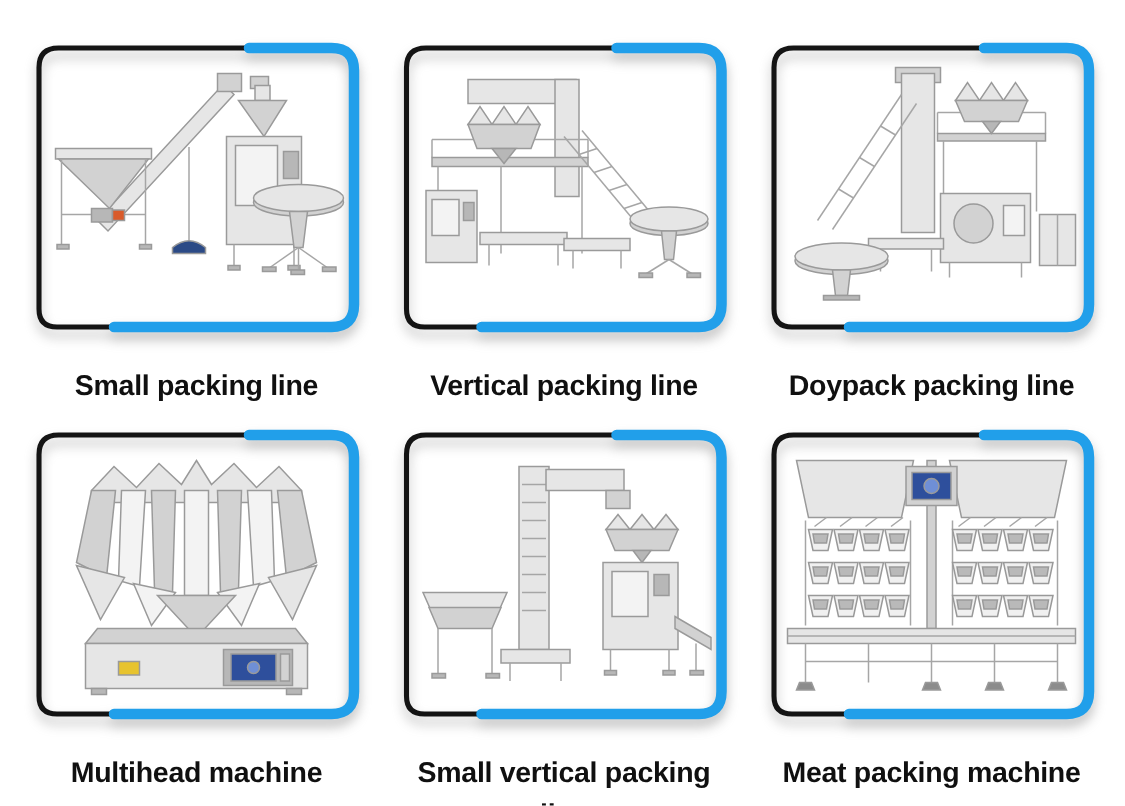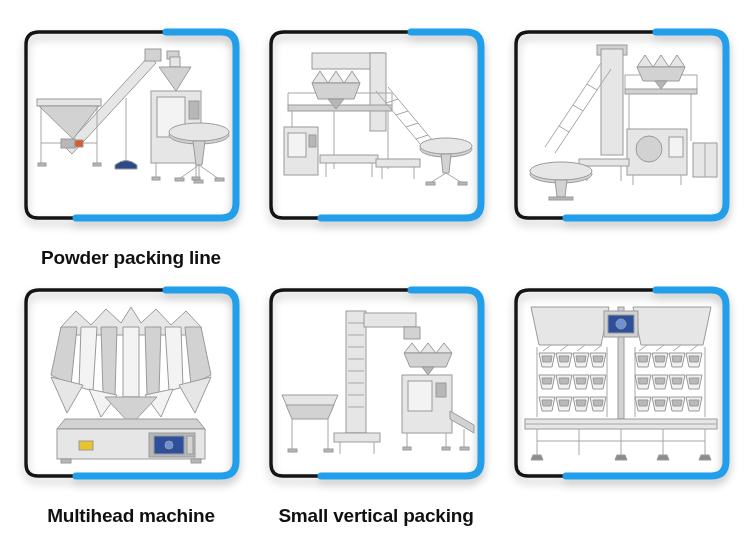--- a/index.html
+++ b/index.html
@@ -85,21 +85,21 @@
           <polygon points="162,98 174,98 171,122 165,122" class="f3"></polygon>
           <line x1="168" y1="122" x2="148" y2="136"></line>
             <line x1="168" y1="122" x2="188" y2="136"></line>
           <line x1="168" y1="122" x2="168" y2="138"></line>
           <rect x="144" y="135" width="9" height="3" class="f4"></rect>
             <rect x="184" y="135" width="9" height="3" class="f4"></rect>
           <rect x="163" y="137" width="9" height="3" class="f4"></rect>
         </g>
       </svg>
     </div>
-    <figcaption>Powder packing line</figcaption>
+    <figcaption>Small packing line</figcaption>
   </figure>
 
   <figure>
     <div class="frame">
       <svg class="border-svg" viewBox="0 0 224 194">
         <use href="#cardBlack"></use>
           <use href="#cardBlue"></use>
       </svg>
       <svg class="machine" viewBox="0 0 200 164" aria-label="Vertical packing line">
         <g class="st">
@@ -133,20 +133,21 @@
           <ellipse cx="170" cy="106" rx="26" ry="8" class="f3"></ellipse>
           <ellipse cx="170" cy="103" rx="26" ry="8" class="f2"></ellipse>
           <polygon points="165,111 175,111 173,130 167,130" class="f3"></polygon>
           <line x1="170" y1="130" x2="154" y2="140"></line>
             <line x1="170" y1="130" x2="186" y2="140"></line>
           <rect x="150" y="139" width="9" height="3" class="f4"></rect>
             <rect x="182" y="139" width="9" height="3" class="f4"></rect>
         </g>
       </svg>
     </div>
+    <figcaption>Vertical packing line</figcaption>
   </figure>
 
   <figure>
     <div class="frame">
       <svg class="border-svg" viewBox="0 0 224 194">
         <use href="#cardBlack"></use>
           <use href="#cardBlue"></use>
       </svg>
       <svg class="machine" viewBox="0 0 200 164" aria-label="Doypack packing line">
         <g class="st">
@@ -176,20 +177,21 @@
           <rect x="58" y="116" width="50" height="7" class="f2"></rect>
           <line x1="66" y1="123" x2="66" y2="138"></line>
             <line x1="100" y1="123" x2="100" y2="138"></line>
           <ellipse cx="40" cy="131" rx="31" ry="9" class="f3"></ellipse>
           <ellipse cx="40" cy="128" rx="31" ry="9" class="f2"></ellipse>
           <polygon points="34,137 46,137 44,154 36,154" class="f3"></polygon>
           <rect x="28" y="154" width="24" height="3" class="f4"></rect>
         </g>
       </svg>
     </div>
+    <figcaption>Doypack packing line</figcaption>
   </figure>
 
   <figure>
     <div class="frame">
       <svg class="border-svg" viewBox="0 0 224 194">
         <use href="#cardBlack"></use>
           <use href="#cardBlue"></use>
       </svg>
       <svg class="machine" viewBox="0 0 200 164" aria-label="Multihead weigher">
         <g class="st">
@@ -326,15 +328,16 @@
             <line x1="142" y1="128" x2="142" y2="154"></line>
           <line x1="184" y1="128" x2="184" y2="154"></line>
           <line x1="16" y1="140" x2="184" y2="140"></line>
           <polygon points="10,159 22,159 20,154 12,154" fill="#8c8c8c" stroke="none"></polygon>
           <polygon points="94,159 106,159 104,154 96,154" fill="#8c8c8c" stroke="none"></polygon>
           <polygon points="136,159 148,159 146,154 138,154" fill="#8c8c8c" stroke="none"></polygon>
           <polygon points="178,159 190,159 188,154 180,154" fill="#8c8c8c" stroke="none"></polygon>
         </g>
       </svg>
     </div>
+    <figcaption>Meat packing machine</figcaption>
   </figure>
 
 </div>
 
 </body></html>

